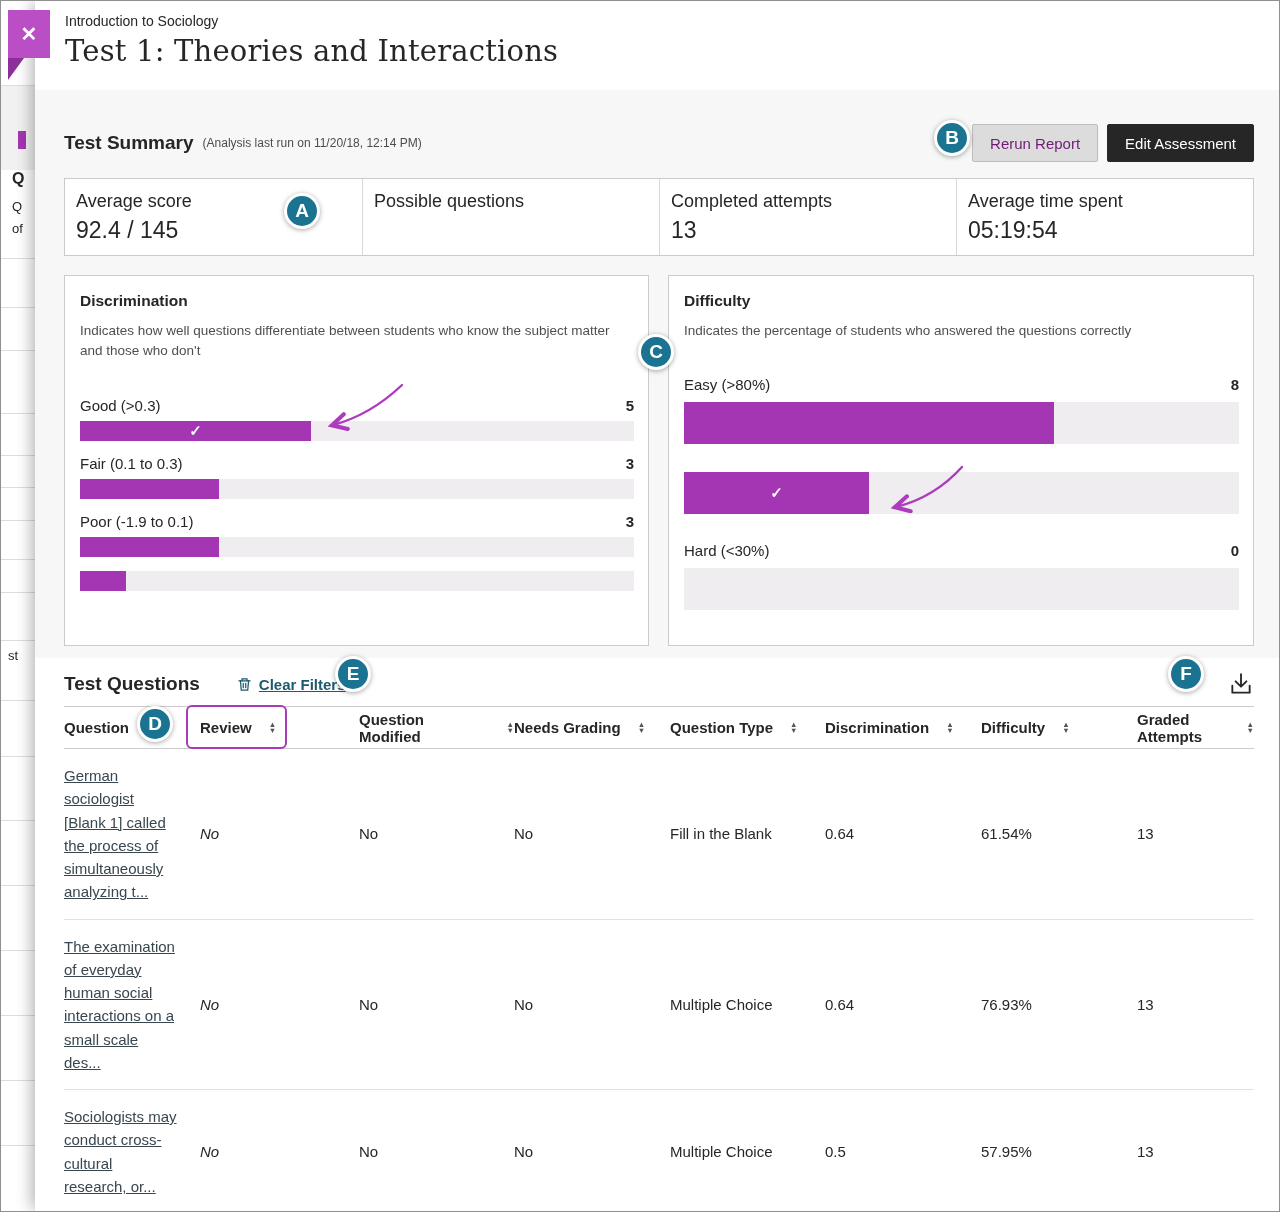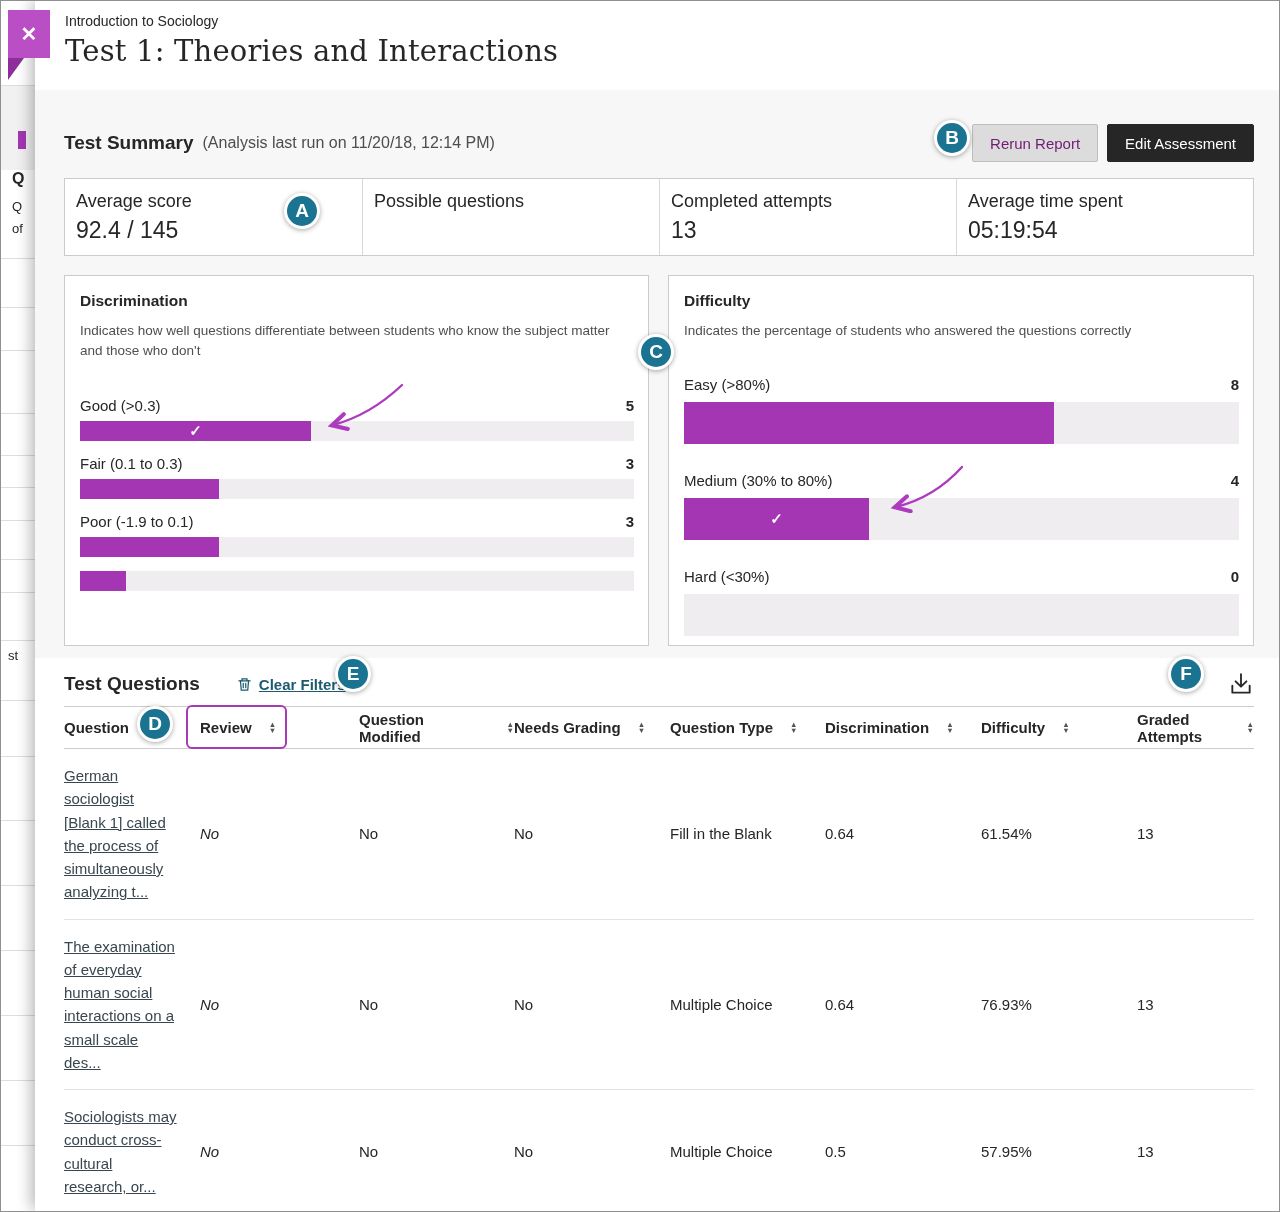--- a/index.html
+++ b/index.html
@@ -18,21 +18,21 @@
   .panel{position:absolute;left:35px;top:0;right:0;bottom:0;background:#fff;z-index:2;
     box-shadow:-7px 0 14px -3px rgba(0,0,0,.28);overflow:hidden}
   .panel-header{height:90px;padding:13px 0 0 30px;background:#fff}
   .course{font-size:14px}
   .title{font-family:"DejaVu Serif",serif;font-size:29px;font-weight:400;margin-top:5px;letter-spacing:.2px}
 
   
   .summary{background:#F7F7F7;padding:34px 26px 12px 29px}
   .sum-head{display:flex;align-items:center;height:38px;margin-bottom:16px}
   .sum-title{font-size:19px;font-weight:700}
-  .sum-sub{font-size:16px;color:#4D4D4D;margin-left:9px}
+  .sum-sub{font-size:12px;color:#4D4D4D;margin-left:9px}
   .sum-actions{margin-left:auto;display:flex;gap:9px}
   .btn{height:38px;padding:0 17px;font-size:15px;border-radius:2px;cursor:pointer;font-family:inherit}
   .btn-gray{background:#DCDCDC;border:1px solid #BDBDBD;color:#701a75}
   .btn-dark{background:#262626;border:1px solid #262626;color:#fff}
   .stats{display:grid;grid-template-columns:repeat(4,1fr);background:#fff;border:1px solid #CBCBCB;height:78px;margin-bottom:19px}
   .stat-cell{padding:12px 10px 0 11px;border-left:1px solid #D8D8D8}
   .stat-cell:first-child{border-left:none}
   .stat-label{font-size:18px}
   .stat-value{font-size:23px;margin-top:5px}
 
@@ -197,24 +197,20 @@
             <div class="bar-group">
               <div class="bar-label-row">
                 <span class="bar-label">Easy (&gt;80%)</span>
                 <span class="bar-count">8</span>
               </div>
               <div class="bar-track">
                 <div class="bar-fill" style="width: 66.6667%;"></div>
               </div>
             </div>
             <div class="bar-group">
-              <div class="bar-label-row">
-                <span class="bar-label">Medium (30% to 80%)</span>
-                <span class="bar-count">4</span>
-              </div>
               <div class="bar-track">
                 <div class="bar-fill" style="width: 33.3333%;">
                   <span class="check">✓</span>
                 </div>
               </div>
             </div>
             <div class="bar-group">
               <div class="bar-label-row">
                 <span class="bar-label">Hard (&lt;30%)</span>
                 <span class="bar-count">0</span>

